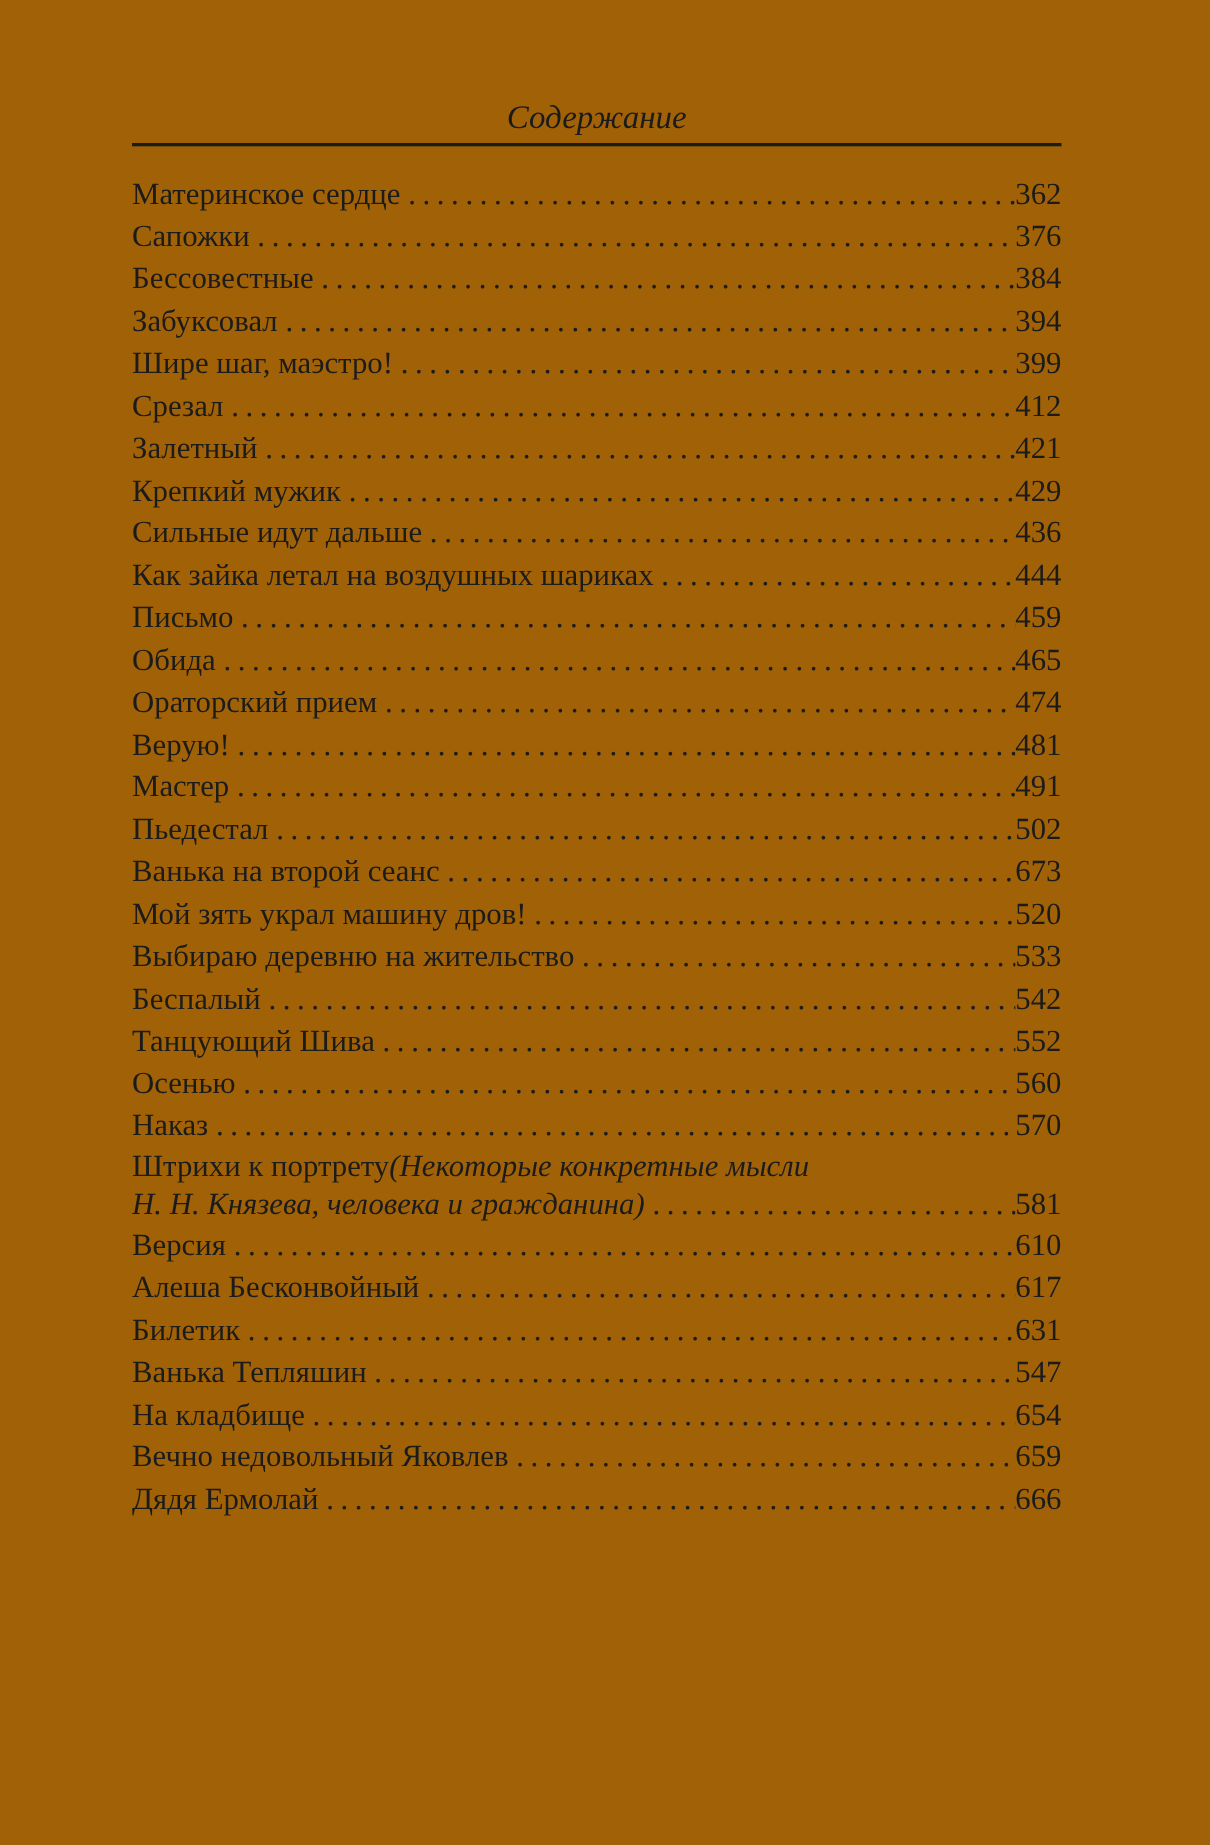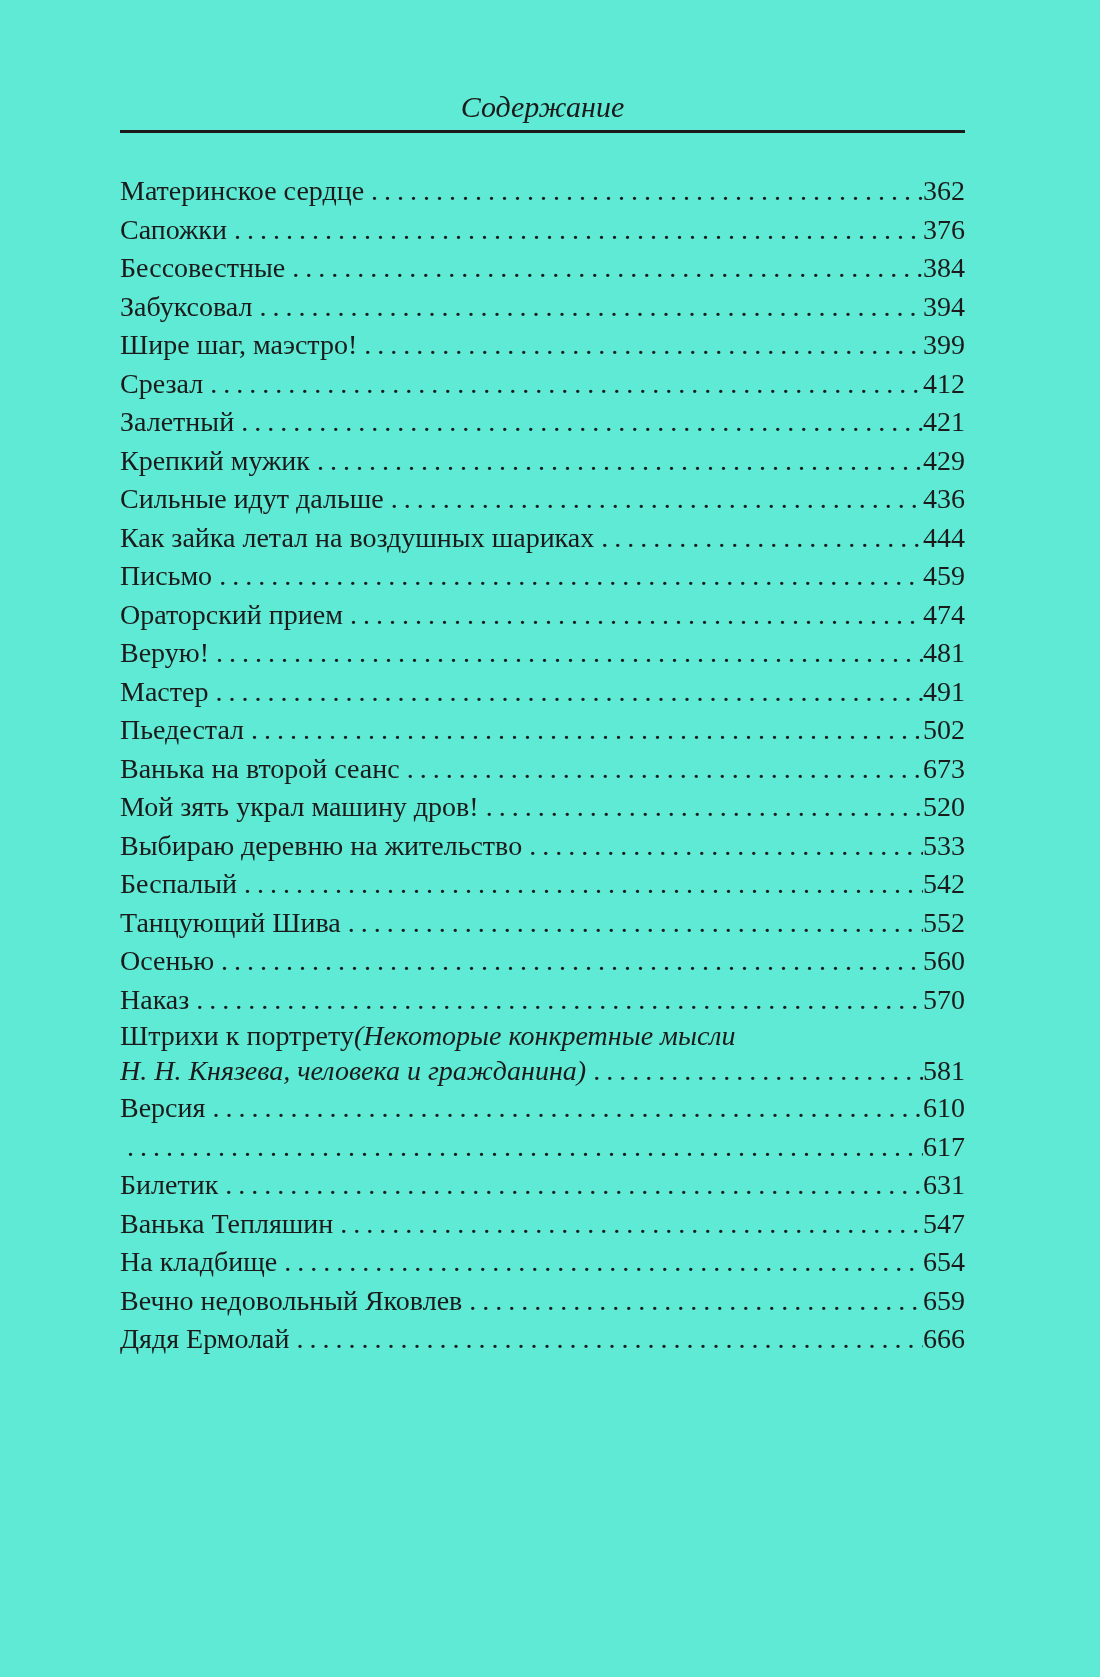--- a/index.html
+++ b/index.html
@@ -4,21 +4,21 @@
 <style>
   html, body {
     margin: 0;
     padding: 0;
     background: #ffffff;
   }
   .page {
     position: relative;
     width: 1100px;
     height: 1677px;
-    background: #5eead4;
+    background: #a16207;
     color: #1b1b1b;
     font-family: "Liberation Serif", "DejaVu Serif", serif;
     overflow: hidden;
   }
   .page-title {
     position: absolute;
     top: 90px;
     left: 120px;
     width: 845px;
     text-align: center;
@@ -30,21 +30,21 @@
   .header-rule {
     position: absolute;
     top: 130px;
     left: 120px;
     width: 845px;
     height: 3px;
     background: #1b1b1b;
   }
   .toc {
     position: absolute;
-    top: 172px;
+    top: 158px;
     left: 120px;
     width: 845px;
     font-size: 28px;
   }
   .toc-row {
     display: flex;
     align-items: baseline;
     height: 38.5px;
     line-height: 38.5px;
     white-space: nowrap;
@@ -139,20 +139,25 @@
         <span class="toc-title">Как зайка летал на воздушных шариках</span>
         <span class="toc-leader"></span>
         <span class="toc-page">444</span>
       </div>
       <div class="toc-row">
         <span class="toc-title">Письмо</span>
         <span class="toc-leader"></span>
         <span class="toc-page">459</span>
       </div>
       <div class="toc-row">
+        <span class="toc-title">Обида</span>
+        <span class="toc-leader"></span>
+        <span class="toc-page">465</span>
+      </div>
+      <div class="toc-row">
         <span class="toc-title">Ораторский прием</span>
         <span class="toc-leader"></span>
         <span class="toc-page">474</span>
       </div>
       <div class="toc-row">
         <span class="toc-title">Верую!</span>
         <span class="toc-leader"></span>
         <span class="toc-page">481</span>
       </div>
       <div class="toc-row">
@@ -208,20 +213,21 @@
         <span class="toc-title italic">Н. Н. Князева, человека и гражданина)</span>
         <span class="toc-leader"></span>
         <span class="toc-page">581</span>
       </div>
       <div class="toc-row">
         <span class="toc-title">Версия</span>
         <span class="toc-leader"></span>
         <span class="toc-page">610</span>
       </div>
       <div class="toc-row">
+        <span class="toc-title">Алеша Бесконвойный</span>
         <span class="toc-leader"></span>
         <span class="toc-page">617</span>
       </div>
       <div class="toc-row">
         <span class="toc-title">Билетик</span>
         <span class="toc-leader"></span>
         <span class="toc-page">631</span>
       </div>
       <div class="toc-row">
         <span class="toc-title">Ванька Тепляшин</span>

